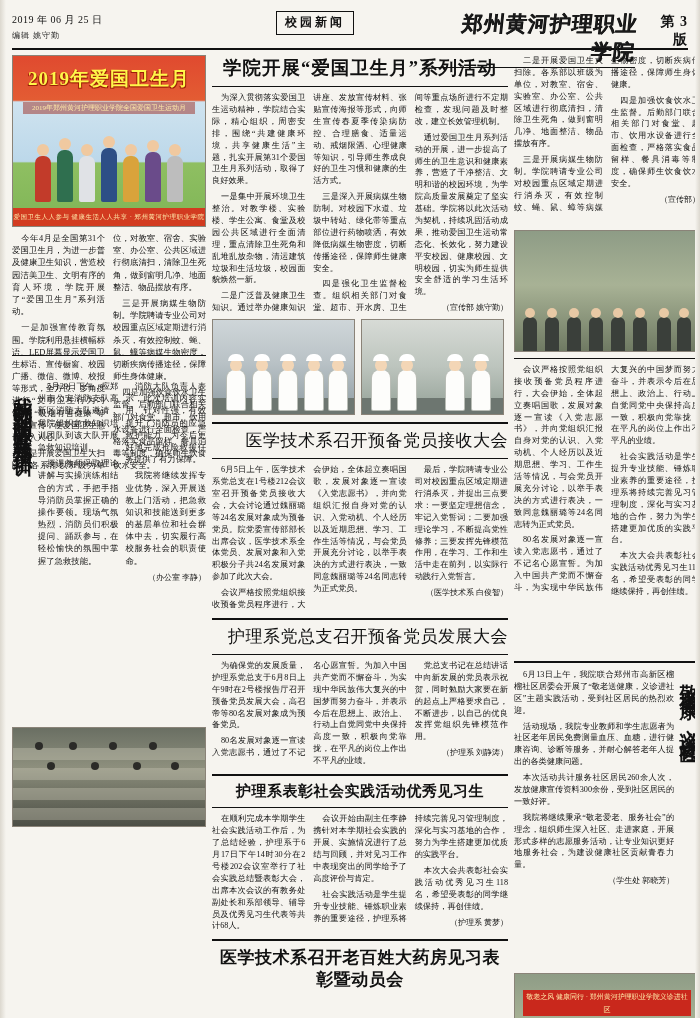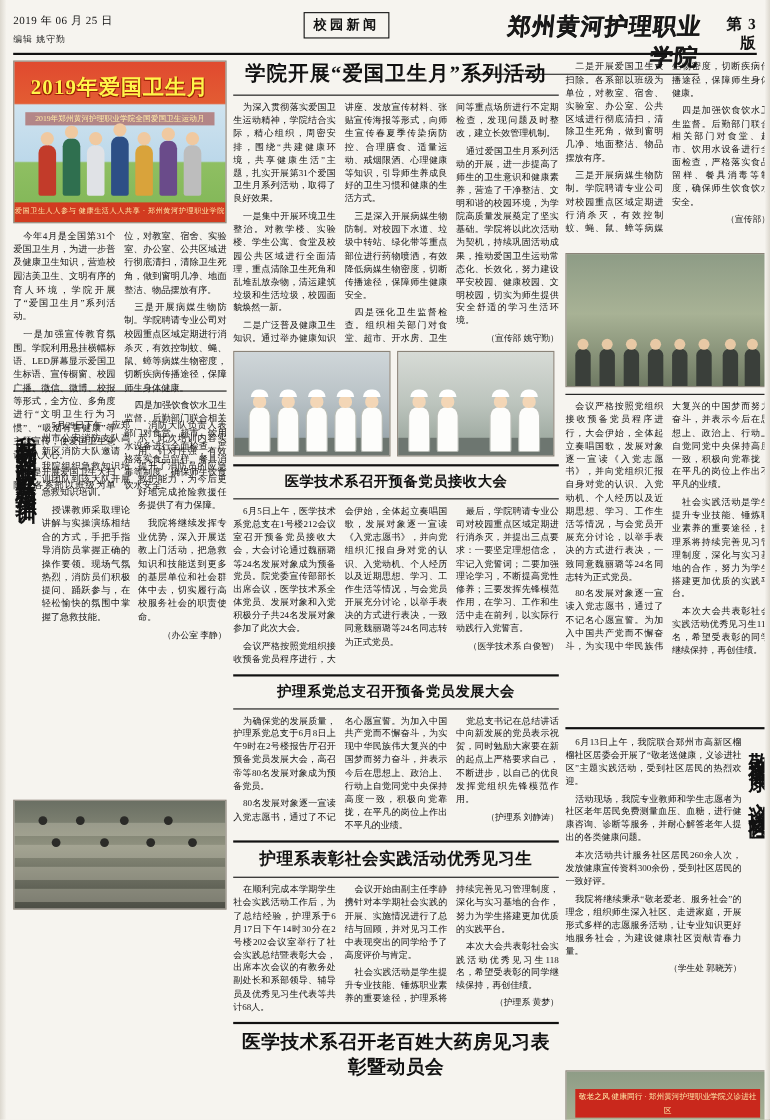--- a/index.html
+++ b/index.html
@@ -64,21 +64,21 @@
     position:relative;
     margin-top:5px;
     height:955px;
   }
 
   
   .col-left{
     position:absolute; left:0; top:0; width:194px; height:663px;
   }
   .photo-banner{
-    width:194px; height:148px;
+    width:194px; height:172px;
     border:1px solid #8a8378;
     background:linear-gradient(180deg,#e04a2f 0%,#e35c33 26%,#cfe3ef 27%,#bcd8ea 62%,#8fbf62 63%,#7fb556 100%);
     position:relative;
     overflow:hidden;
     text-decoration:underline;
   }
   .pb-title{
     position:absolute; top:10px; left:0; right:0;
     text-align:center;
     font-size:19px; font-weight:bold;
@@ -169,21 +169,21 @@
     position:absolute; left:200px; top:0; width:296px; height:955px;
   }
   .hr-thin{ border:0; border-top:1px solid #111; margin:6px 0 5px 0; }
   .hr-dbl{ border:0; border-top:2px solid #111; margin:7px 0 6px 0; }
 
   .headline-1{
     font-size:18.5px; font-weight:bold; text-align:center;
     letter-spacing:1px; line-height:1.3; margin:1px 0 6px 0;
   }
   .headline-2{
-    font-size:13px; font-weight:bold; text-align:center;
+    font-size:17px; font-weight:normal; text-align:right;
     letter-spacing:.5px; line-height:1.3; margin:2px 0 6px 0;
   }
   .headline-3{
     font-size:15px; font-weight:bold; text-align:center;
     letter-spacing:.5px; line-height:1.3; margin:2px 0 5px 0;
   }
   .headline-4{
     font-size:17px; font-weight:bold; text-align:center;
     letter-spacing:.5px; line-height:1.3; margin:2px 0 5px 0;
   }

